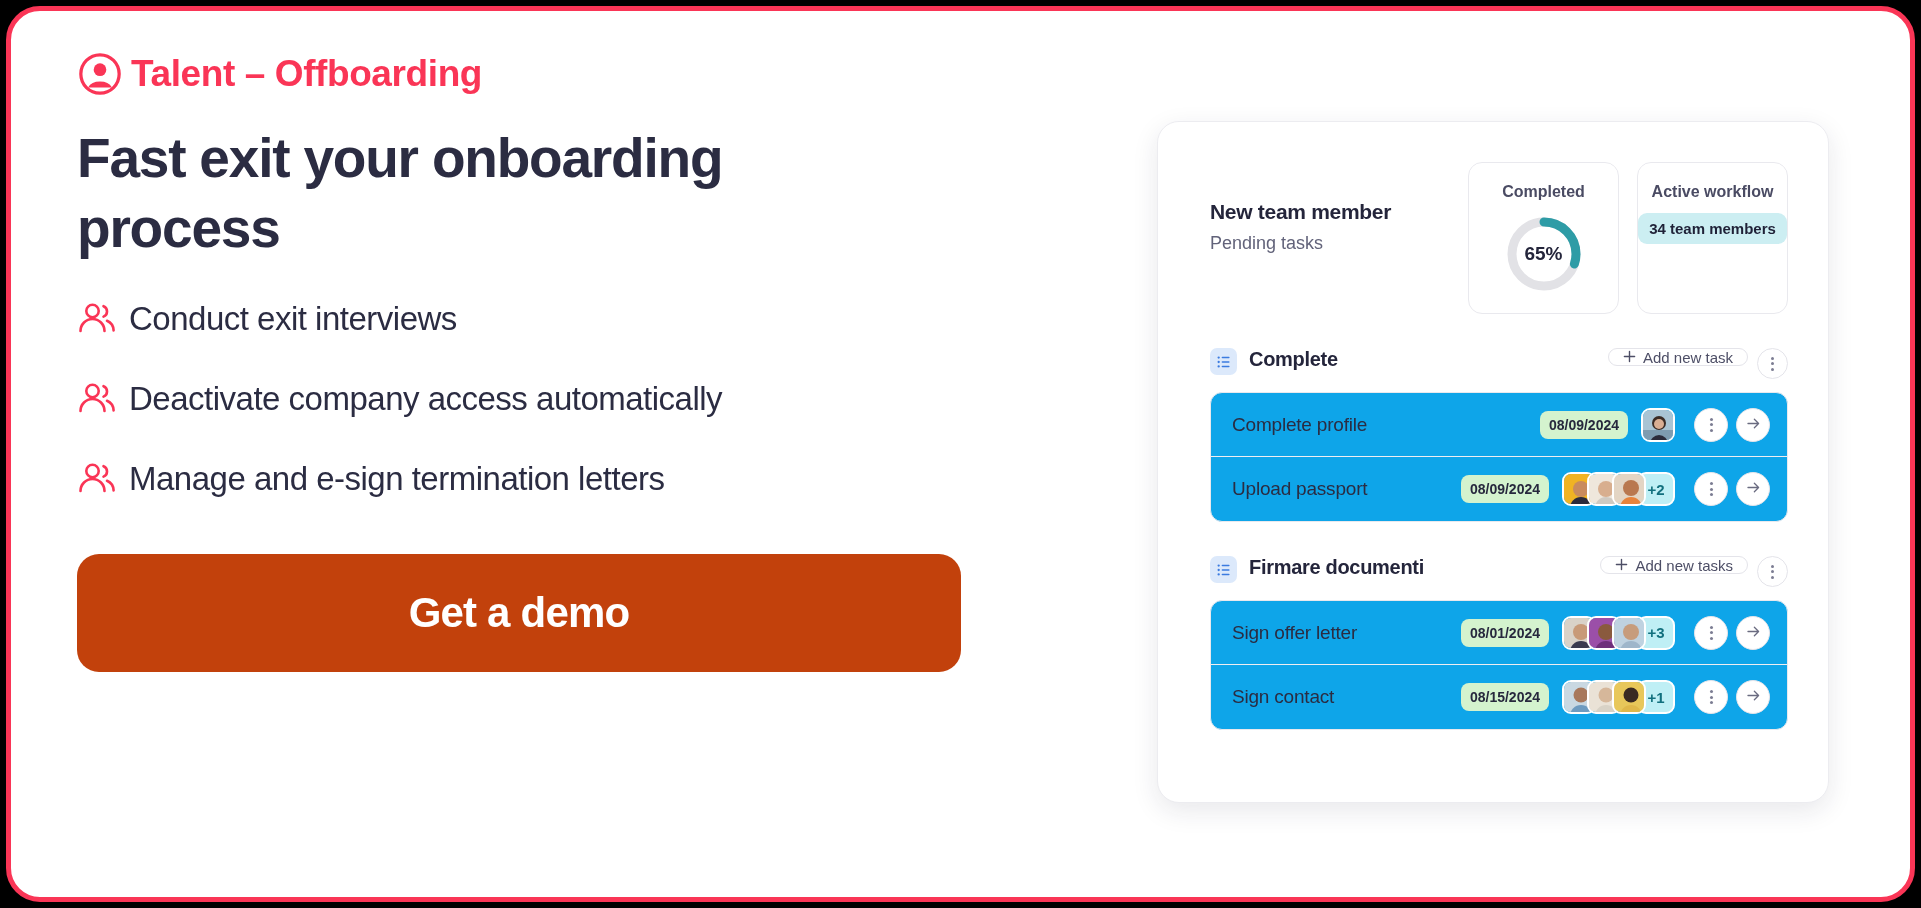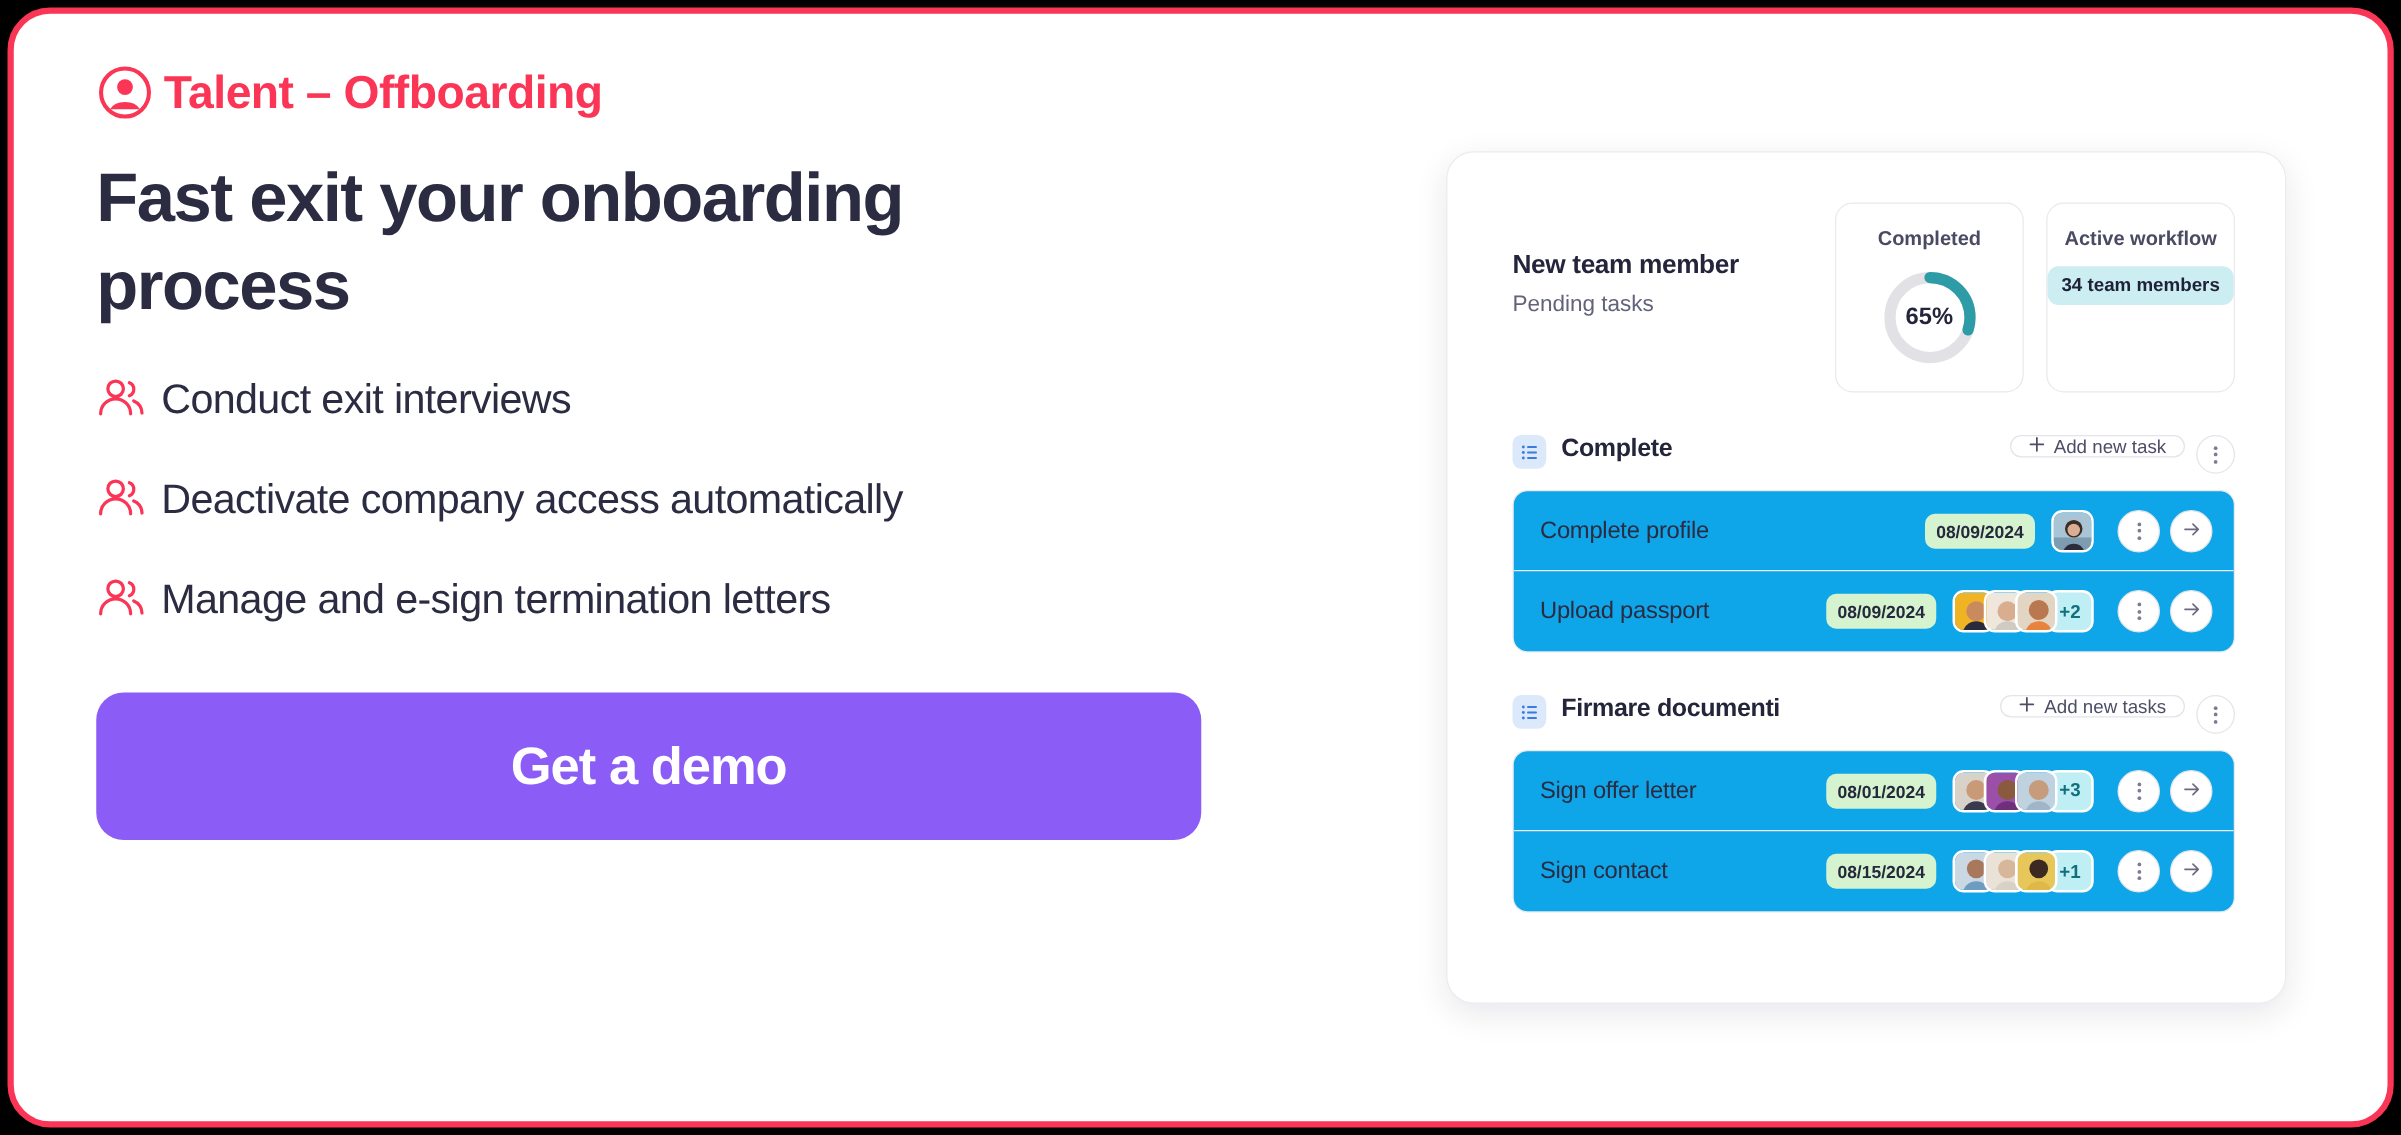--- a/index.html
+++ b/index.html
@@ -54,21 +54,21 @@
   .bullet-text {
     color: #2B2C42;
     font-size: 33px;
     letter-spacing: -0.5px;
     white-space: nowrap;
   }
 
   .cta {
     margin-top: 56px;
     width: 884px; height: 118px;
-    background: #8b5cf6;
+    background: #c2410c;
     border: none;
     border-radius: 22px;
     color: #ffffff;
     font-family: "Liberation Sans", sans-serif;
     font-size: 42px;
     font-weight: bold;
     letter-spacing: -0.8px;
     cursor: pointer;
   }
 

